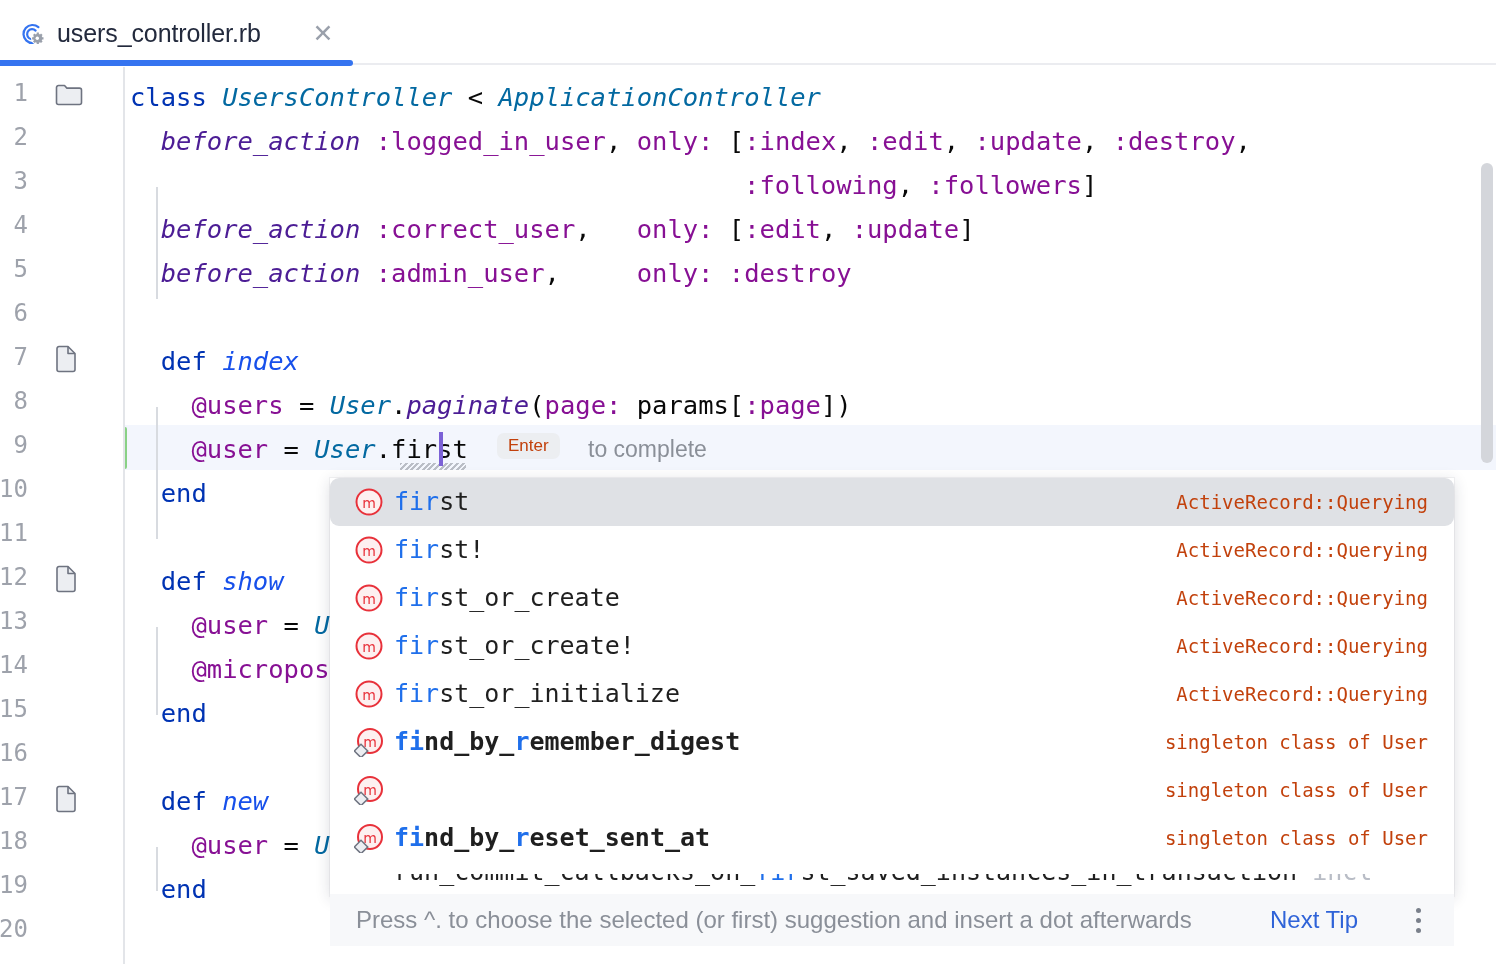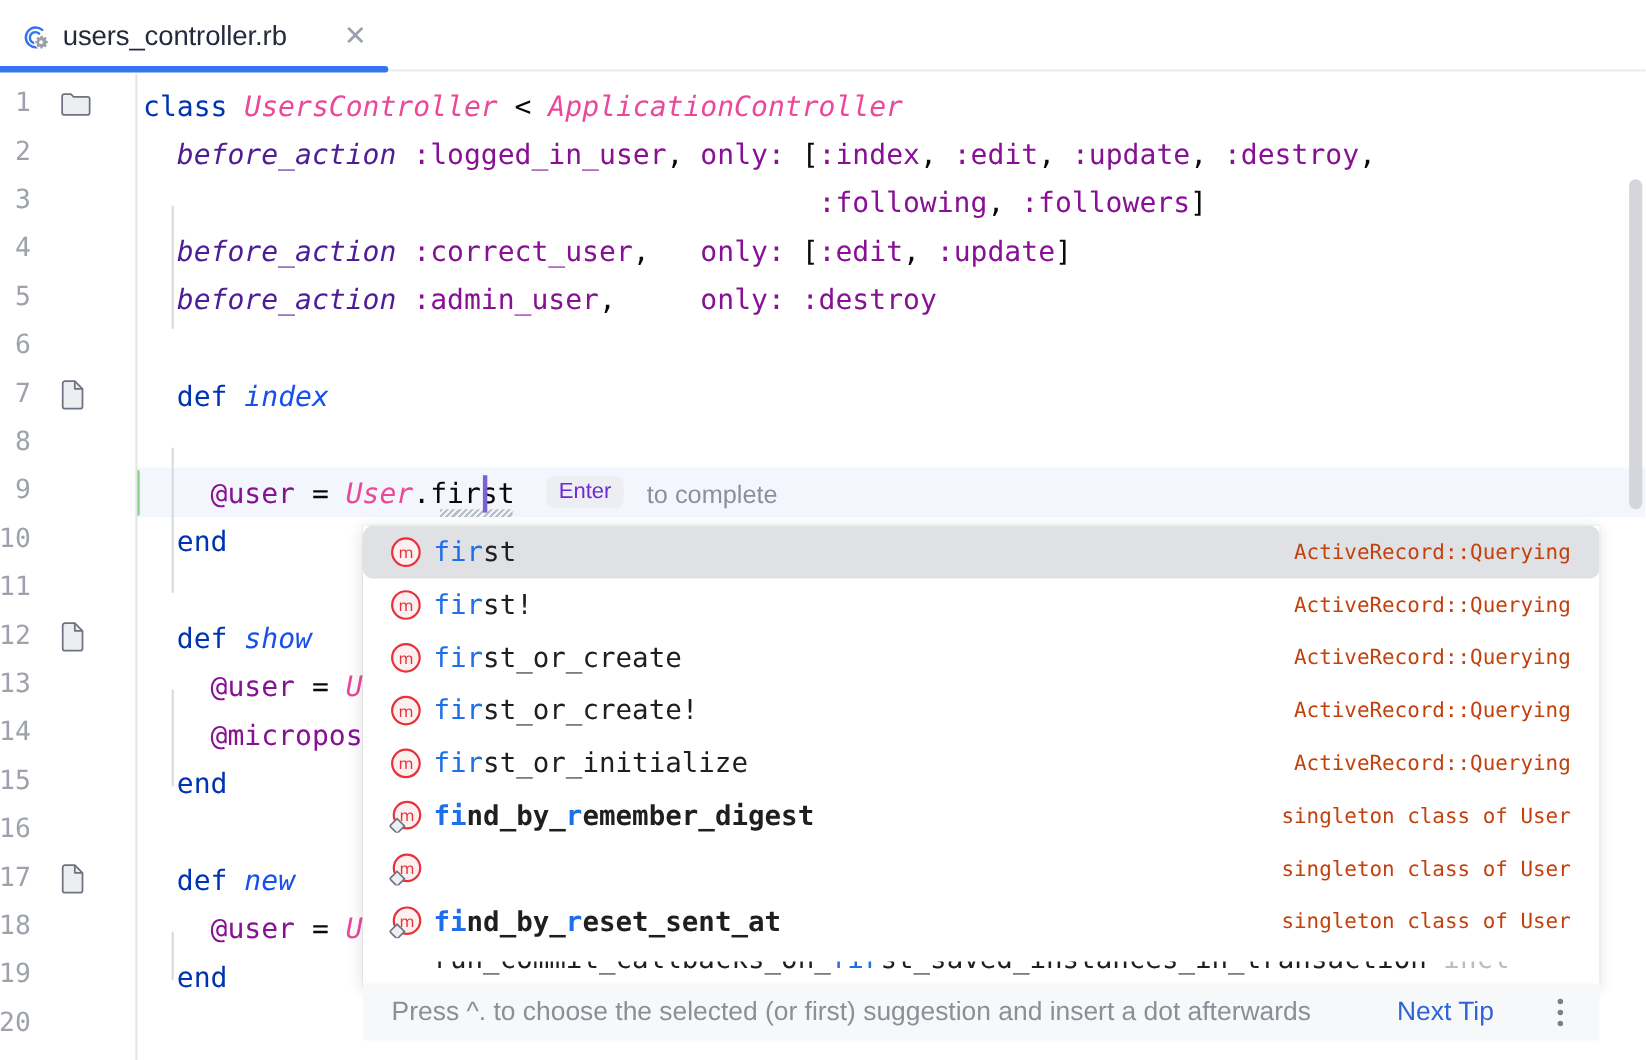--- a/index.html
+++ b/index.html
@@ -54,39 +54,39 @@
     position: absolute; left: 130px; top: 0; white-space: pre;
     font-family: "DejaVu Sans Mono", "Liberation Mono", monospace;
     font-size: 25.5px; color: #080808; line-height: 44px; letter-spacing: 0px;
   }
   .caretline { position: absolute; left: 0; width: 1496px; height: 45px; background: #f3f6fd; }
   .changebar { position: absolute; left: 118px; width: 9px; height: 42px; background: #89d185; border-radius: 2px; }
   .indent-guide { position: absolute; width: 2px; background: #d8dbe0; }
 
   
   .kw   { color: #0033b3; }
-  .cls  { color: #ec4899; font-style: italic; text-align: center; }
+  .cls  { color: #0369a1; font-style: italic; text-align: center; }
   .meth { color: #4c1d95; font-style: italic; }
   .defn { color: #1750eb; font-style: italic; }
   .sym  { color: #871094; }
   .ivar { color: #871094; }
   .plain{ color: #080808; }
 
   .squiggle {
     position: absolute; height: 7px; width: 66px;
     background:
       repeating-linear-gradient(135deg, #b0b4bd 0 2px, transparent 2px 4px);
     opacity: .85;
   }
 
   .caret { position: absolute; width: 4px; height: 34px; background: #7b61d6; }
 
   .hint-key {
     position: absolute; background: #eceef1; border-radius: 7px;
-    padding: 3px 11px; color: #6d28d9; font-size: 20px;
+    padding: 3px 11px; color: #c2410c; font-size: 17px;
     font-family: "Liberation Sans", sans-serif;
   }
   .hint-text {
     position: absolute; color: #8a8f98; font-size: 23px;
     font-family: "Liberation Sans", sans-serif;
   }
 
   
   .popup {
     position: absolute; left: 330px; top: 478px; width: 1124px; height: 418px;
@@ -228,20 +228,23 @@
     </div>
     <div class="coderow" style="top:184px">
       <pre class="codetext">  <span class="meth">before_action</span> <span class="sym">:admin_user</span><span class="plain">,</span>     <span class="sym">only:</span> <span class="sym">:destroy</span></pre>
     </div>
     <div class="coderow" style="top:228px">
       <pre class="codetext"></pre>
     </div>
     <div class="coderow" style="top:272px">
       <pre class="codetext">  <span class="kw">def</span> <span class="defn">index</span></pre>
     </div>
+    <div class="coderow" style="top:316px">
+      <pre class="codetext">    <span class="ivar">@users</span> <span class="plain">=</span> <span class="cls">User</span><span class="plain">.</span><span class="meth">paginate</span><span class="plain">(</span><span class="sym">page:</span> <span class="plain">params[</span><span class="sym">:page</span><span class="plain">])</span></pre>
+    </div>
     <div class="coderow" style="top:360px">
       <pre class="codetext">    <span class="ivar">@user</span> <span class="plain">=</span> <span class="cls">User</span><span class="plain">.fir</span><span class="plain">st</span></pre>
       <div class="squiggle" style="left:400px; top:36px"></div>
       <div class="caret" style="left:439px; top:5px"></div>
       <div class="hint-key" style="left:497px; top:6px">Enter</div>
       <div class="hint-text" style="left:588px; top:6px; line-height:32px">to complete</div>
     </div>
     <div class="coderow" style="top:404px">
       <pre class="codetext">  <span class="kw">end</span></pre>
     </div>

